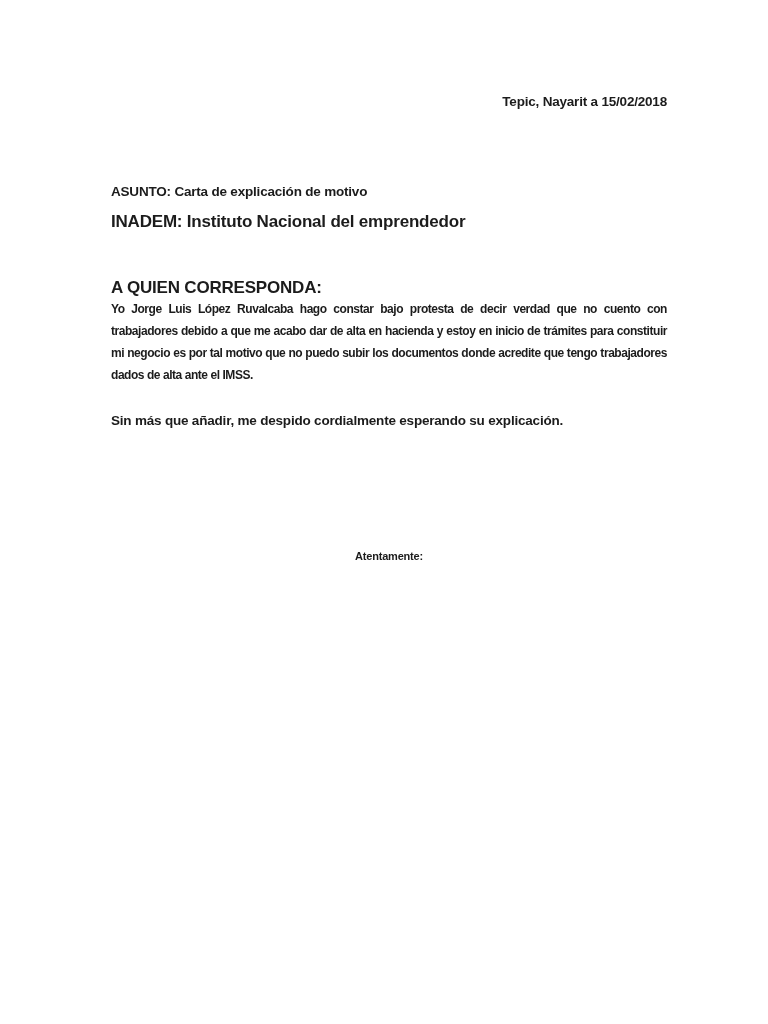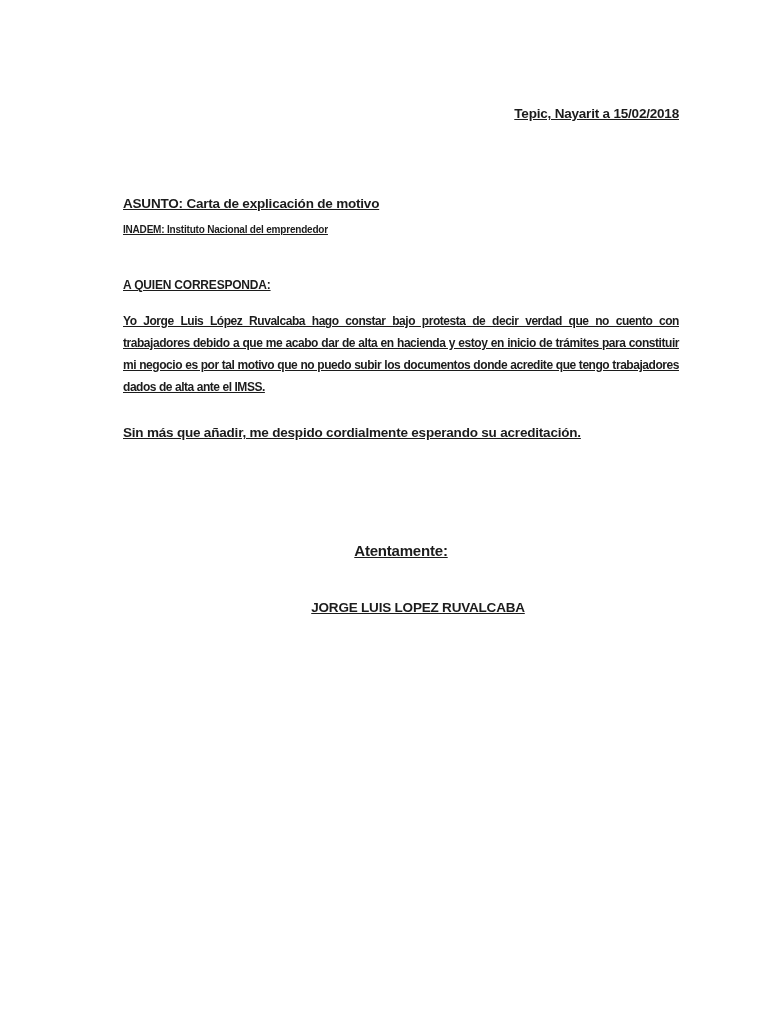--- a/index.html
+++ b/index.html
@@ -11,75 +11,74 @@
     position: relative;
     width: 768px;
     height: 1024px;
     background: #ffffff;
     overflow: hidden;
     font-family: "Liberation Sans", "DejaVu Sans", sans-serif;
     font-weight: bold;
     color: #1c1c1c;
   }
   .page p {
-    margin: 16px;
+    margin: 4px;
     position: absolute;
-    text-decoration: underline;
   }
   .date-line {
     top: 90px;
     left: 107px;
     width: 556px;
     text-align: right;
     font-size: 13.5px;
     letter-spacing: -0.2px;
   }
   .subject-line {
     top: 180px;
     left: 107px;
     width: 556px;
     font-size: 13.5px;
     letter-spacing: -0.2px;
   }
   .recipient-line {
     top: 208px;
     left: 107px;
     width: 556px;
-    font-size: 10px;
+    font-size: 17px;
     letter-spacing: -0.2px;
   }
   .salutation-line {
-    top: 262px;
+    top: 274px;
     left: 107px;
     width: 556px;
-    font-size: 12px;
+    font-size: 17px;
     letter-spacing: -0.2px;
   }
   .body-paragraph {
     top: 294px;
     left: 107px;
     width: 556px;
     font-size: 12px;
     line-height: 22px;
     letter-spacing: -0.45px;
     text-align: justify;
   }
   .closing-line {
     top: 409px;
     left: 107px;
     width: 556px;
     font-size: 13.5px;
     letter-spacing: -0.2px;
   }
   .signoff-line {
-    top: 526px;
+    top: 546px;
     left: 107px;
     width: 556px;
     text-align: center;
-    font-size: 15px;
+    font-size: 11px;
     letter-spacing: -0.2px;
   }
   .signature-name {
     top: 584px;
     left: 124px;
     width: 556px;
     text-align: center;
     font-size: 13.5px;
     letter-spacing: -0.2px;
   }
@@ -91,18 +90,17 @@
   <p class="date-line">Tepic, Nayarit a 15/02/2018</p>
 
   <p class="subject-line">ASUNTO: Carta de explicación de motivo</p>
 
   <p class="recipient-line">INADEM: Instituto Nacional del emprendedor</p>
 
   <p class="salutation-line">A QUIEN CORRESPONDA:</p>
 
   <p class="body-paragraph">Yo Jorge Luis López Ruvalcaba hago constar bajo protesta de decir verdad que no cuento con trabajadores debido a que me acabo dar de alta en hacienda y estoy en inicio de trámites para constituir mi negocio es por tal motivo que no puedo subir los documentos donde acredite que tengo trabajadores dados de alta ante el IMSS.</p>
 
-  <p class="closing-line">Sin más que añadir, me despido cordialmente esperando su acreditación.</p>
+  <p class="closing-line">Sin más que añadir, me despido cordialmente esperando su explicación.</p>
 
   <p class="signoff-line">Atentamente:</p>
 
-  <p class="signature-name">JORGE LUIS LOPEZ RUVALCABA</p>
 </div>
 
 </body></html>

